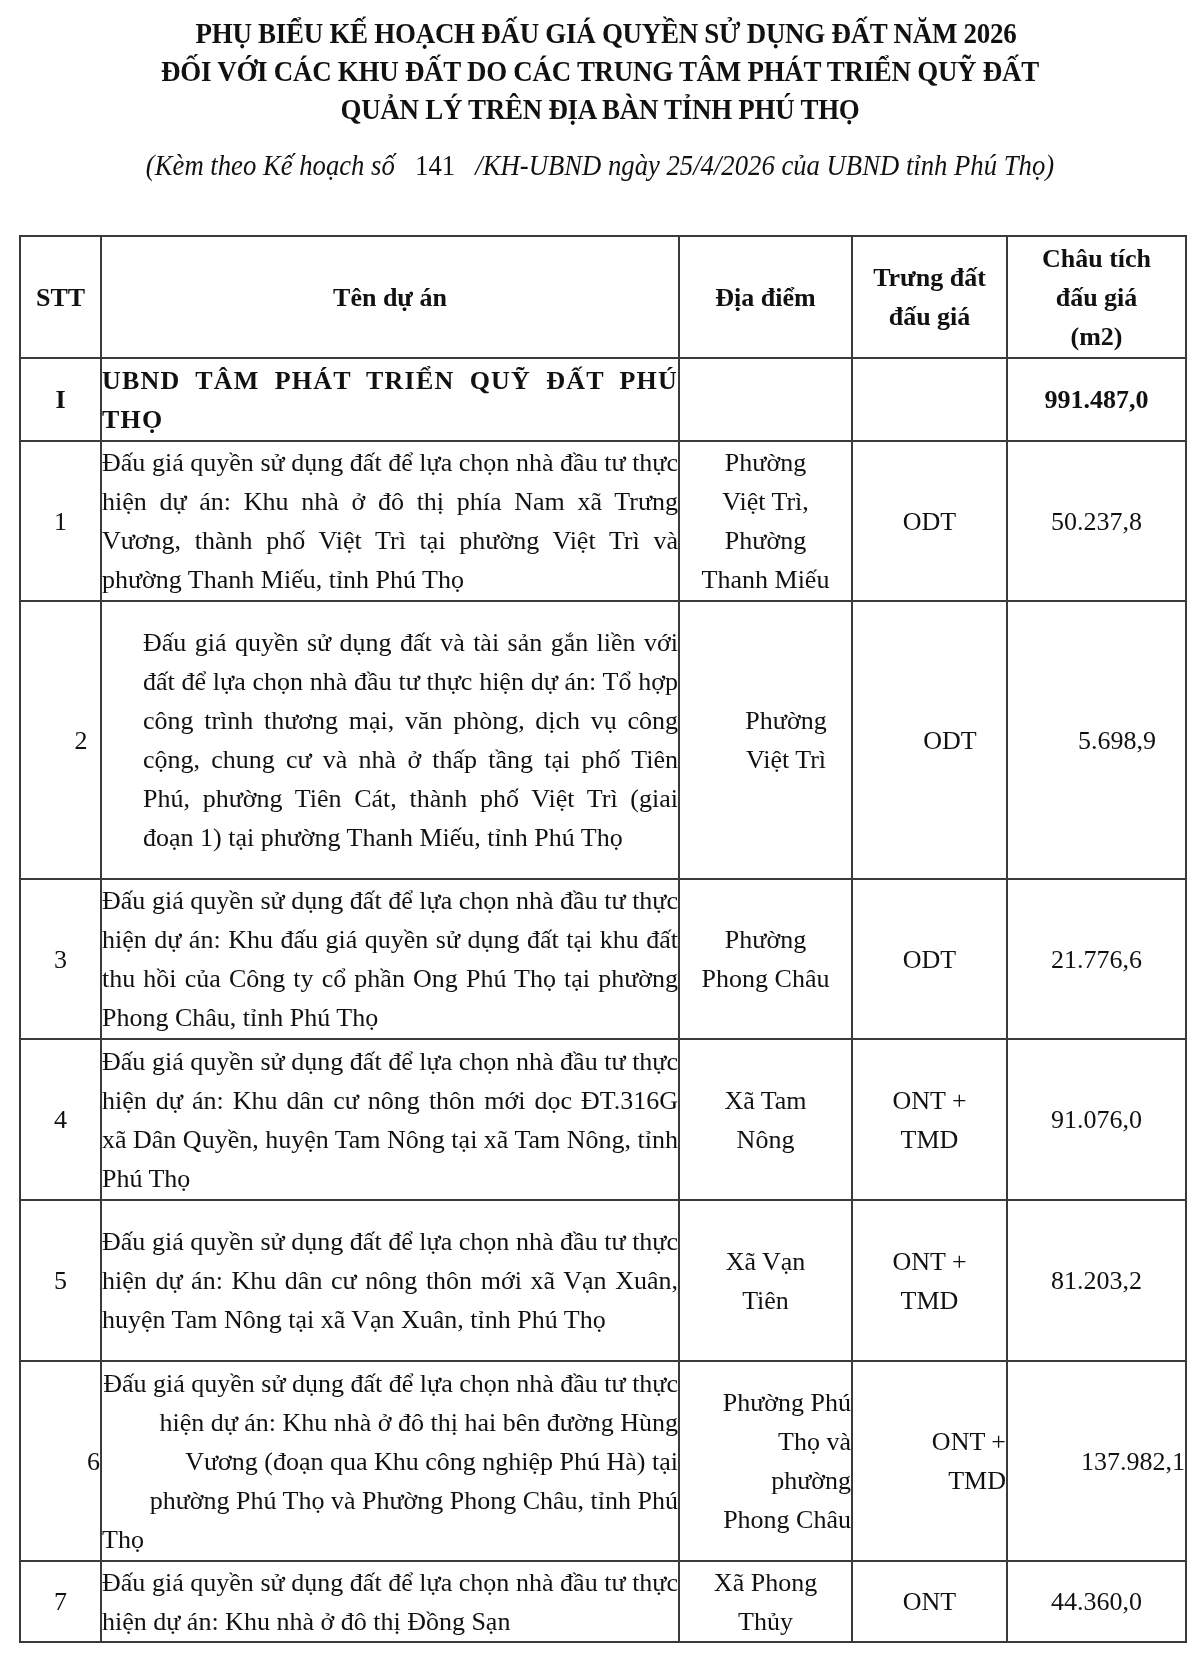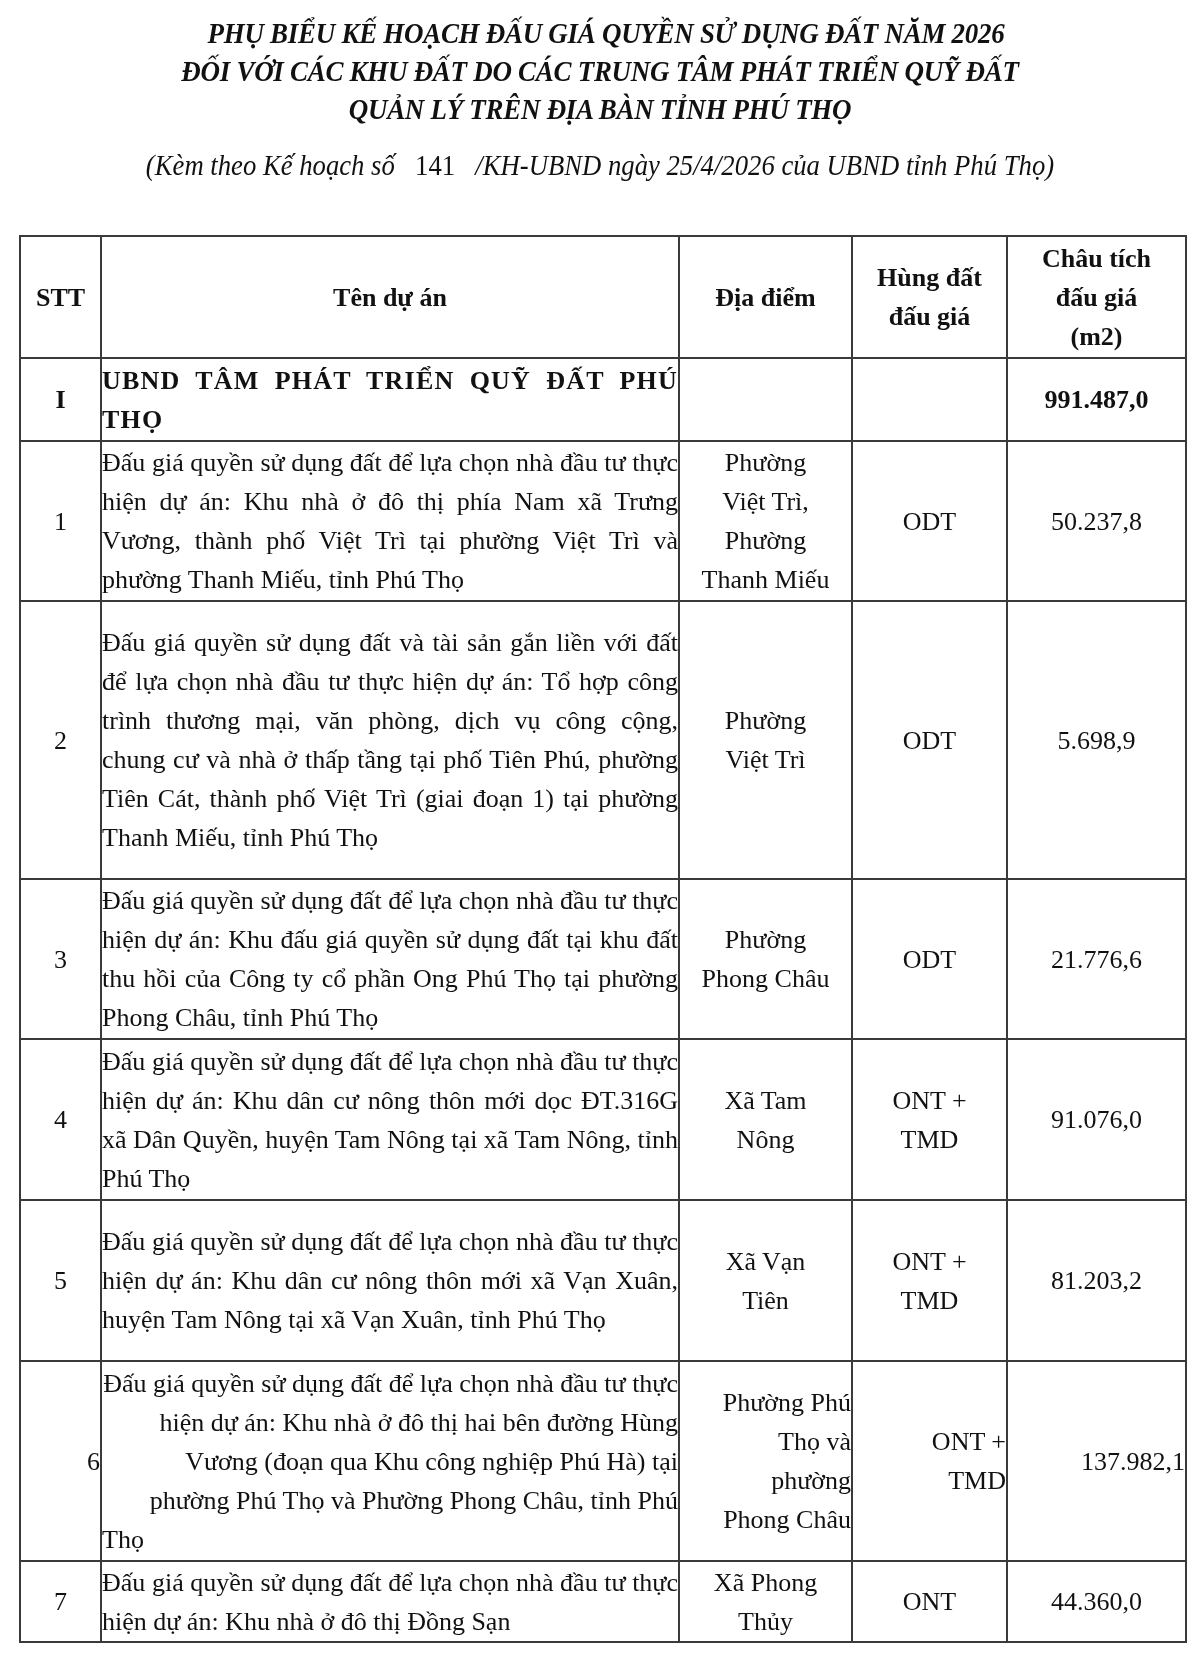--- a/index.html
+++ b/index.html
@@ -14,21 +14,20 @@
     overflow: hidden;
     font-family: "Liberation Serif", "DejaVu Serif", serif;
     color: #111111;
   }
   .title-block {
     position: absolute;
     left: 0;
     top: 14px;
     width: 1200px;
     text-align: center;
-    font-style: italic;
   }
   .title-line {
     font-weight: bold;
     font-size: 29px;
     line-height: 38px;
     letter-spacing: -0.3px;
     transform: scaleX(0.93);
     transform-origin: center;
     white-space: nowrap;
   }
@@ -87,21 +86,21 @@
     padding: 0 12px 0 12px;
   }
   td.loc, td.type, td.area { text-align: center; font-family: Liberation Serif, serif; }
   tr.section td { font-weight: bold; }
   tr.section td.name {
     letter-spacing: 1.2px;
     text-align: justify;
   }
   tr.r-sec td { height: 81px; }
   tr.r-1 td { height: 158px; }
-  tr.r-2 td { height: 276px; }
+  tr.r-2 td { height: 276px; padding-left: 41px; }
   tr.r-3 td { height: 158px; }
   tr.r-4 td { height: 159px; }
   tr.r-5 td { height: 159px; }
   tr.r-6 td { height: 198px; text-align: right; }
   tr.r-7 td { height: 79px; }
   .pre { white-space: pre-line; }
 </style>
 </head>
 <body>
 
@@ -121,21 +120,21 @@
       <col class="c-name">
       <col class="c-loc">
       <col class="c-type">
       <col class="c-area">
   </colgroup>
   <thead>
     <tr>
       <th>STT</th>
       <th>Tên dự án</th>
       <th>Địa điểm</th>
-      <th class="pre">Hùng đất
+      <th class="pre">Trưng đất
 đấu giá</th>
       <th class="pre">Châu tích
 đấu giá
 (m2)</th>
     </tr>
   </thead>
   <tbody>
     <tr class="section r-sec">
       <td class="stt">I</td>
       <td class="name">UBND TÂM PHÁT TRIỂN QUỸ ĐẤT PHÚ THỌ</td>

